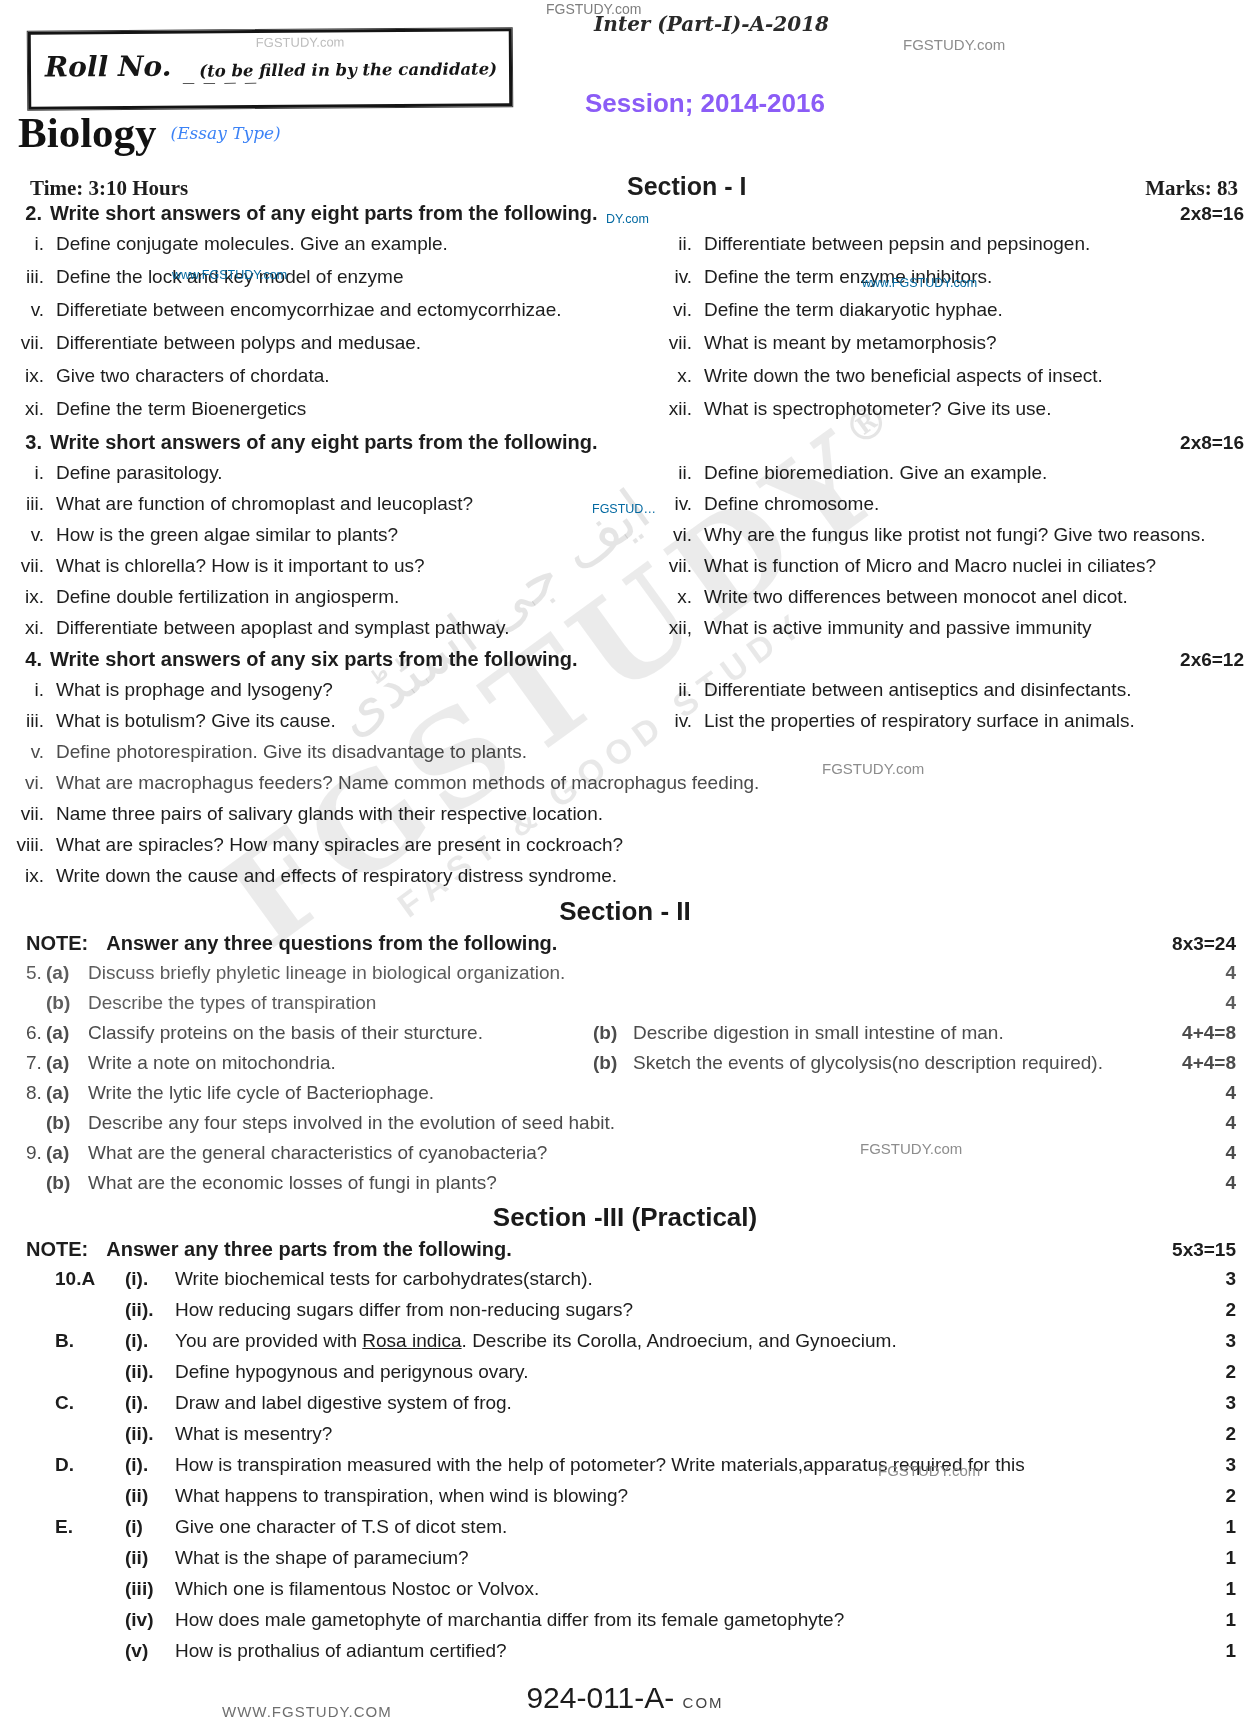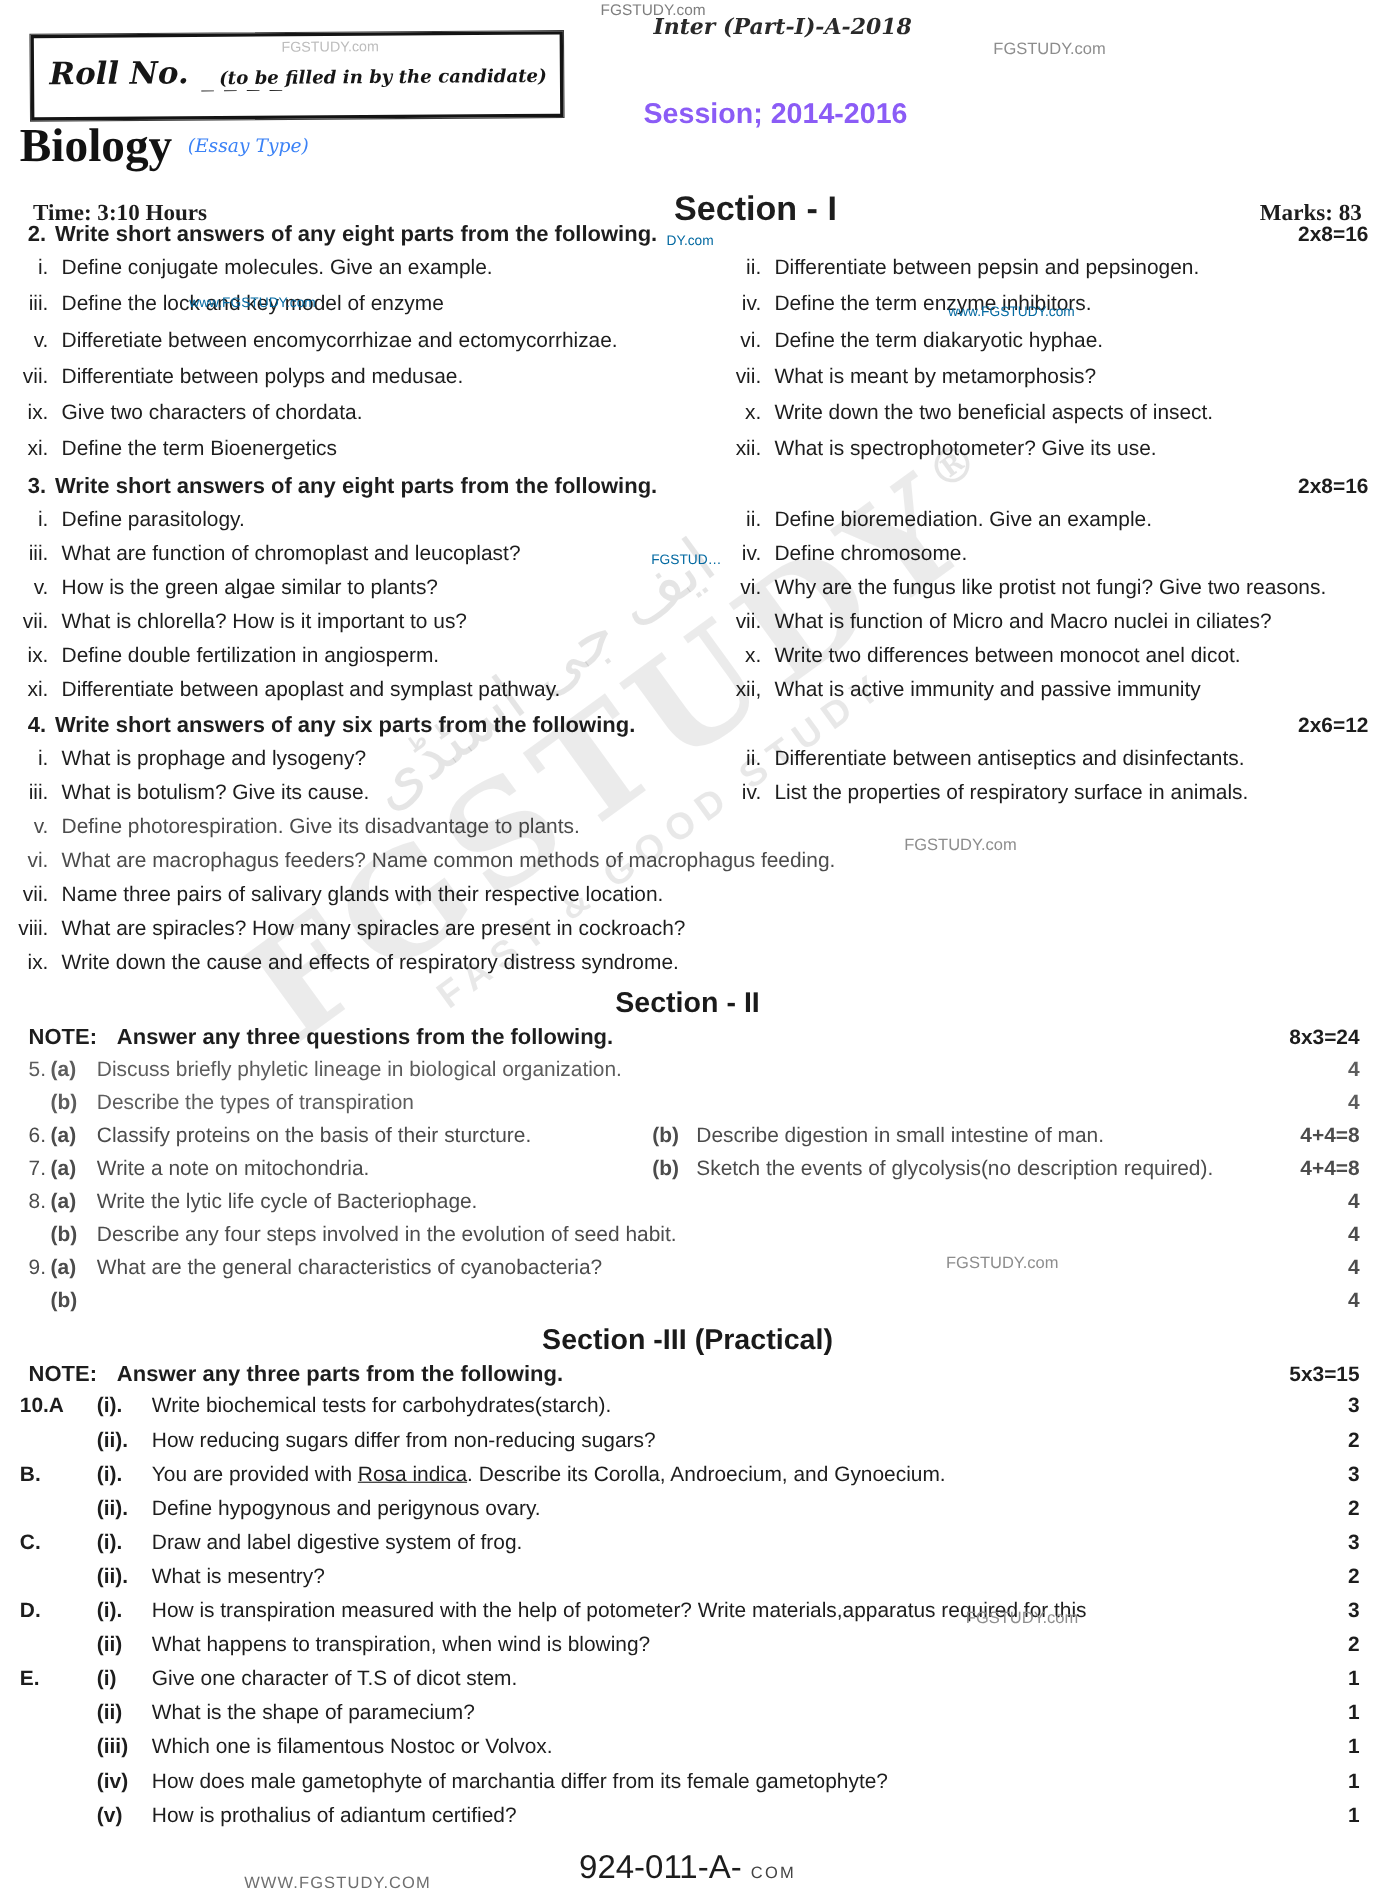--- a/index.html
+++ b/index.html
@@ -30,21 +30,21 @@
              font-weight:bold;font-size:16.5px;color:#161616;}
   .session{position:absolute;left:160px;width:1090px;top:88px;text-align:center;
            font-weight:800;font-size:26px;color:#8b5cf6;}
   .subject{position:absolute;left:18px;top:108px;font-family:"Liberation Serif",serif;
            font-weight:bold;font-size:43px;color:#121212;}
   .essay{font-family:"DejaVu Serif",serif;font-style:italic;font-weight:normal;font-size:17px;
          color:#3b82f6;margin-left:14px;vertical-align:8px;}
   
   .s1row{display:flex;align-items:baseline;height:30px;gap:22px;}
   .time{margin-left:30px;font-family:"Liberation Serif",serif;font-weight:bold;font-size:21px;}
-  .sec1{flex:1;text-align:center;font-weight:bold;font-size:31px;margin-left:40px;}
+  .sec1{flex:1;text-align:center;font-weight:bold;font-size:25px;margin-left:40px;}
   .marks83{margin-right:12px;font-family:"Liberation Serif",serif;font-weight:bold;font-size:21px;}
   
   .qhead{display:flex;align-items:baseline;min-height:31px;font-weight:bold;font-size:20px;}
   .qhead .qno{width:42px;text-align:right;margin-right:8px;}
   .qhead .qm{margin-left:auto;margin-right:6px;font-size:19px;}
   .qrow{display:flex;align-items:baseline;min-height:33px;font-size:19px;}
   .q3 .qrow,.q4 .qrow{min-height:31px;}
   .cl{flex:0 0 648px;display:flex;align-items:baseline;}
   .cr{flex:1;display:flex;align-items:baseline;}
   .num{flex:0 0 44px;text-align:right;margin-right:12px;}
@@ -57,21 +57,21 @@
   .noterow .nl{margin-left:26px;margin-right:18px;}
   .noterow .qm{margin-left:auto;margin-right:14px;font-size:19px;}
   .s2row{display:flex;align-items:baseline;min-height:30px;font-size:19px;}
   .s2row .n{flex:0 0 46px;padding-left:26px;box-sizing:border-box;}
   .s2row .lb{flex:0 0 42px;font-weight:bold;}
   .s2row .p1{flex:0 0 505px;}
   .s2row .lb2{flex:0 0 40px;font-weight:bold;}
   .s2row .t2{flex:1;}
   .s2row .t1{flex:1;}
   .mk{margin-left:auto;flex:0 0 64px;text-align:right;margin-right:14px;font-weight:bold;font-size:19px;align-self:flex-start;}
-  .s3row{display:flex;align-items:flex-start;min-height:31px;font-size:19px;}
+  .s3row{display:flex;align-items:flex-start;min-height:31px;font-size:19px;padding-left:37px;}
   .s3row .n{flex:0 0 88px;padding-left:18px;box-sizing:border-box;font-weight:bold;}
   .s3row .lb{flex:0 0 50px;font-weight:bold;}
   .s3row .tx{flex:1;}
   .u{text-decoration:underline;}
   .cont{margin-top:6px;}
   .f{color:#4c4c4c;}
   .f2{color:#5d5d5d;}
   
   .footer{text-align:center;margin-top:10px;font-size:30px;color:#1c1c1c;}
   .footer .com{font-size:15px;letter-spacing:2px;color:#444;}
@@ -351,20 +351,21 @@
     </div>
     <div class="s2row f">
       <span class="n">9.</span>
       <span class="lb">(a)</span>
       <span class="t1">What are the general characteristics of cyanobacteria?</span>
       <span class="mk">4</span>
     </div>
     <div class="s2row f">
       <span class="n"></span>
       <span class="lb">(b)</span>
+      <span class="t1">What are the economic losses of fungi in plants?</span>
       <span class="mk">4</span>
     </div>
   </div>
 
   <div>
     <div class="sect-title">Section -III (Practical)</div>
     <div class="noterow">
       <span class="nl">NOTE:</span>
       <span>Answer any three parts from the following.</span>
       <span class="qm">5x3=15</span>

